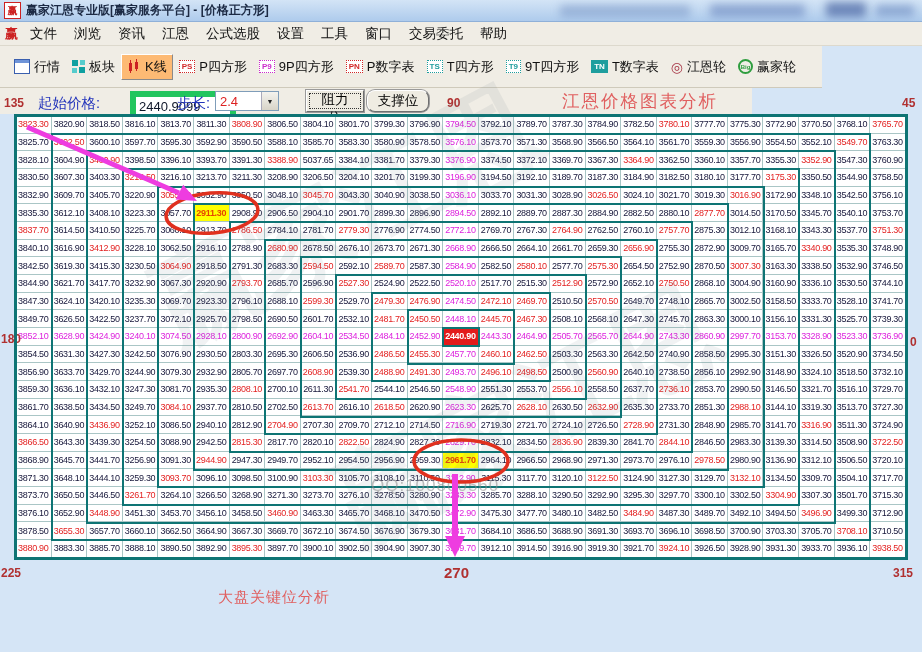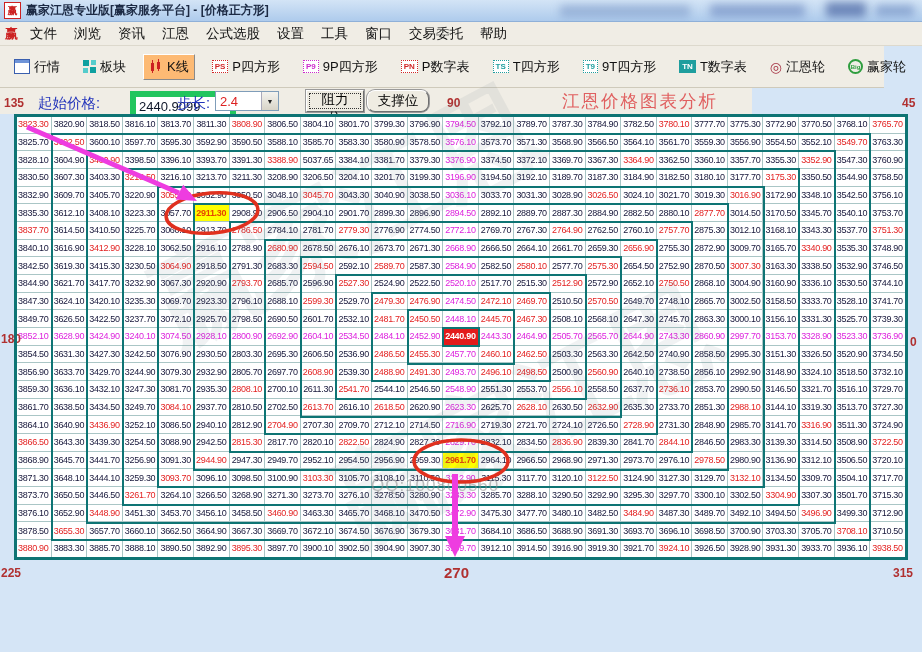--- a/index.html
+++ b/index.html
@@ -16,21 +16,21 @@
   .b3{left:826px;top:2px;width:40px;height:15px;background:rgba(40,70,140,.55);}
   .b4{left:876px;top:5px;width:38px;height:11px;background:rgba(60,95,165,.4);}
 
   
   .menubar{position:absolute;left:0;top:22px;width:922px;height:24px;background:#f0ede5;border-bottom:1px solid #ddd9cd;display:flex;align-items:center;padding-left:5px;box-sizing:border-box;}
   .menu-logo{color:#c22;font-weight:bold;font-size:13px;margin-right:12px;}
   #menu-items{display:flex;gap:17px;}
   .menu-item{font-size:13.5px;color:#111;white-space:nowrap;cursor:default;}
 
   
-  .toolbar{position:absolute;left:0;top:46px;width:884px;height:42px;background:#f0ede5;border-bottom:1px solid #cfcabb;display:flex;align-items:center;padding-left:8px;box-sizing:border-box;gap:11px;}
+  .toolbar{position:absolute;left:0;top:46px;width:822px;height:42px;background:#f0ede5;border-bottom:1px solid #cfcabb;display:flex;align-items:center;padding-left:8px;box-sizing:border-box;}
   .tb-item{display:flex;align-items:center;gap:4px;padding:3px 5px;border:1px solid transparent;white-space:nowrap;}
   .tb-item.sel{border-color:#fff #8a8a8a #8a8a8a #fff;background:#fdba74;}
   .tb-label{font-size:13px;color:#111;}
   .ic-table{width:14px;height:13px;border:1px solid #3a5fae;background:linear-gradient(#6f94d8 0 3px,#fff 3px),repeating-linear-gradient(to bottom,#fff 0 2px,#9ab0dd 2px 3px);}
   .ic-blocks{width:13px;height:13px;background:linear-gradient(#0fa0a0,#0fa0a0) left top/6px 6px no-repeat,linear-gradient(#5cc,#5cc) right top/5px 5px no-repeat,linear-gradient(#5cc,#5cc) left bottom/5px 5px no-repeat,linear-gradient(#0fa0a0,#0fa0a0) right bottom/6px 6px no-repeat;}
   .ic-candles{width:14px;height:15px;background:linear-gradient(#c22,#c22) 2px 4px,linear-gradient(#c22,#c22) 3px 1px,linear-gradient(#c22,#c22) 8px 3px,linear-gradient(#c22,#c22) 9px 0px;background-size:3px 8px,1px 13px,3px 7px,1px 12px;background-repeat:no-repeat;}
   .ic-badge{font-size:8px;font-weight:bold;border:1px dotted;padding:1px 2px;background:#fff;line-height:9px;}
   .ic-badge.filled{color:#fff !important;}
   .ic-wheel{font-size:14px;line-height:14px;}
   .ic-big{width:11px;height:11px;border:2px solid;border-radius:50%;font-size:6px;font-weight:bold;display:flex;align-items:center;justify-content:center;}
@@ -828,16 +828,17 @@
         <line x1="441" y1="360" x2="441" y2="424" stroke-width="6"></line>
         <polygon points="441,443 431,422 451,422"></polygon>
       </svg>
     </div>
     <span class="corner" id="lbl-180">180</span>
     <span class="corner" id="lbl-0">0</span>
     <span class="corner" id="lbl-225">225</span>
     <span class="corner" id="lbl-270">270</span>
     <span class="corner" id="lbl-315">315</span>
     <div class="analysis">
+      <div class="t1">大盘关键位分析</div>
     </div>
   </div>
 
 </div>
 
 </body></html>

